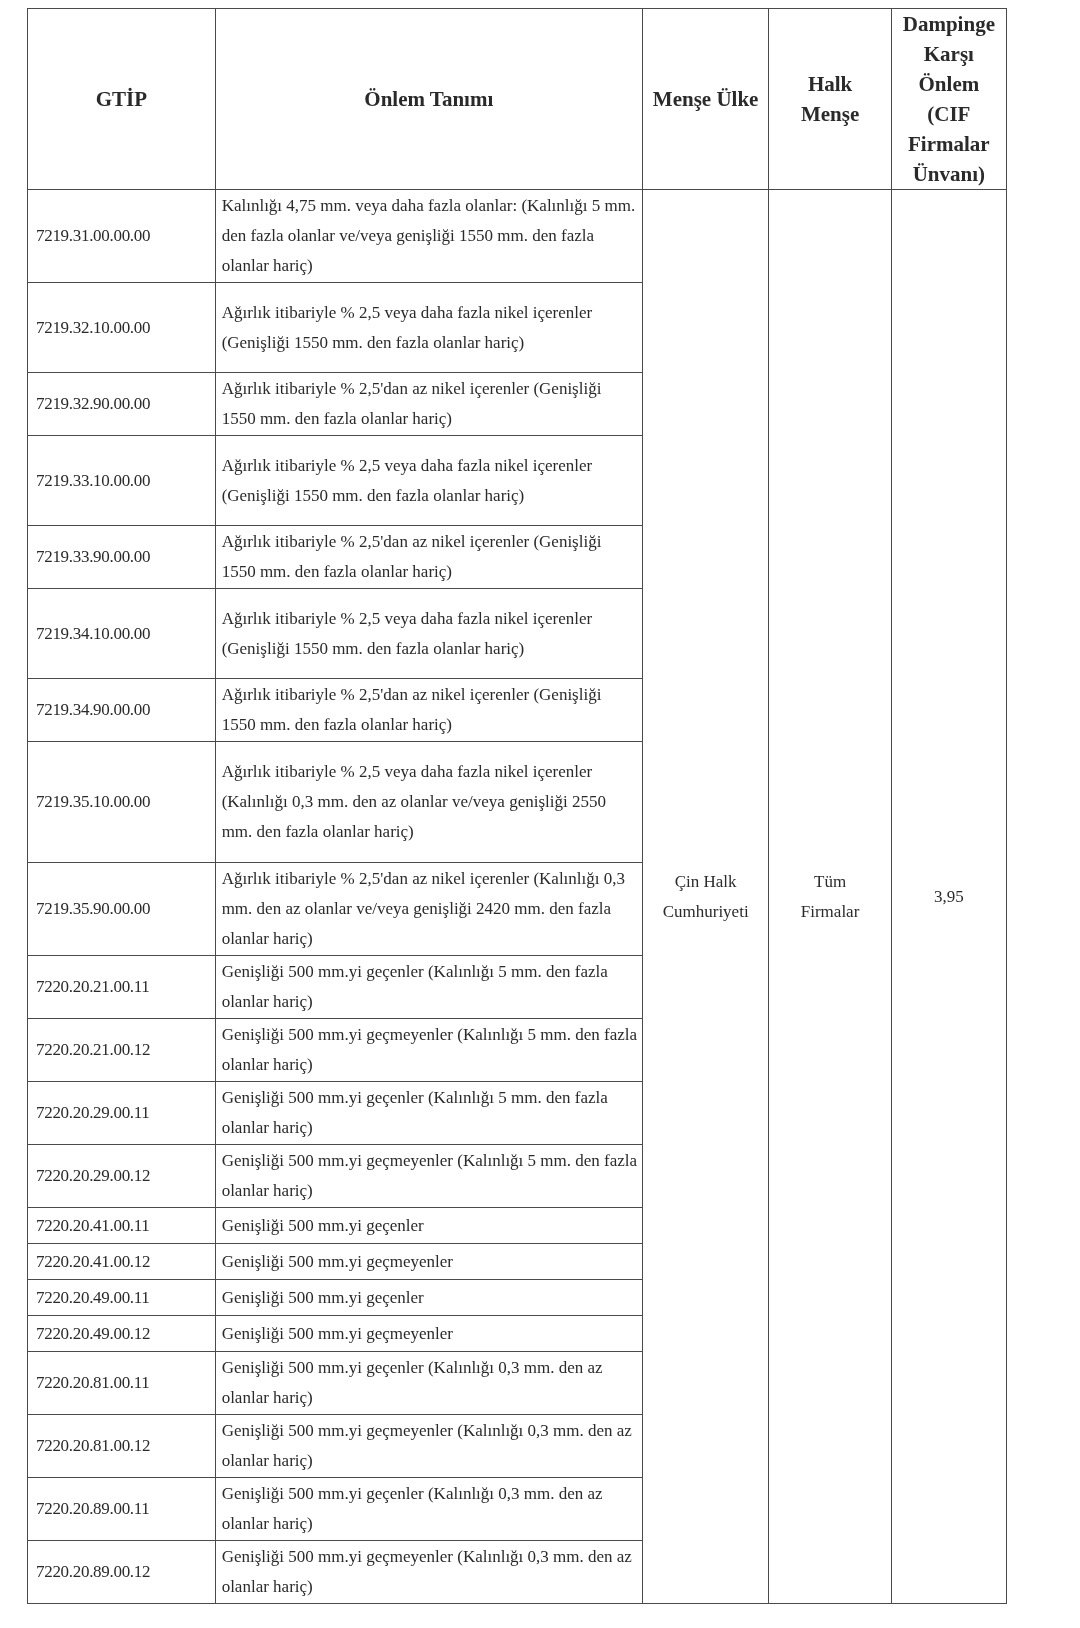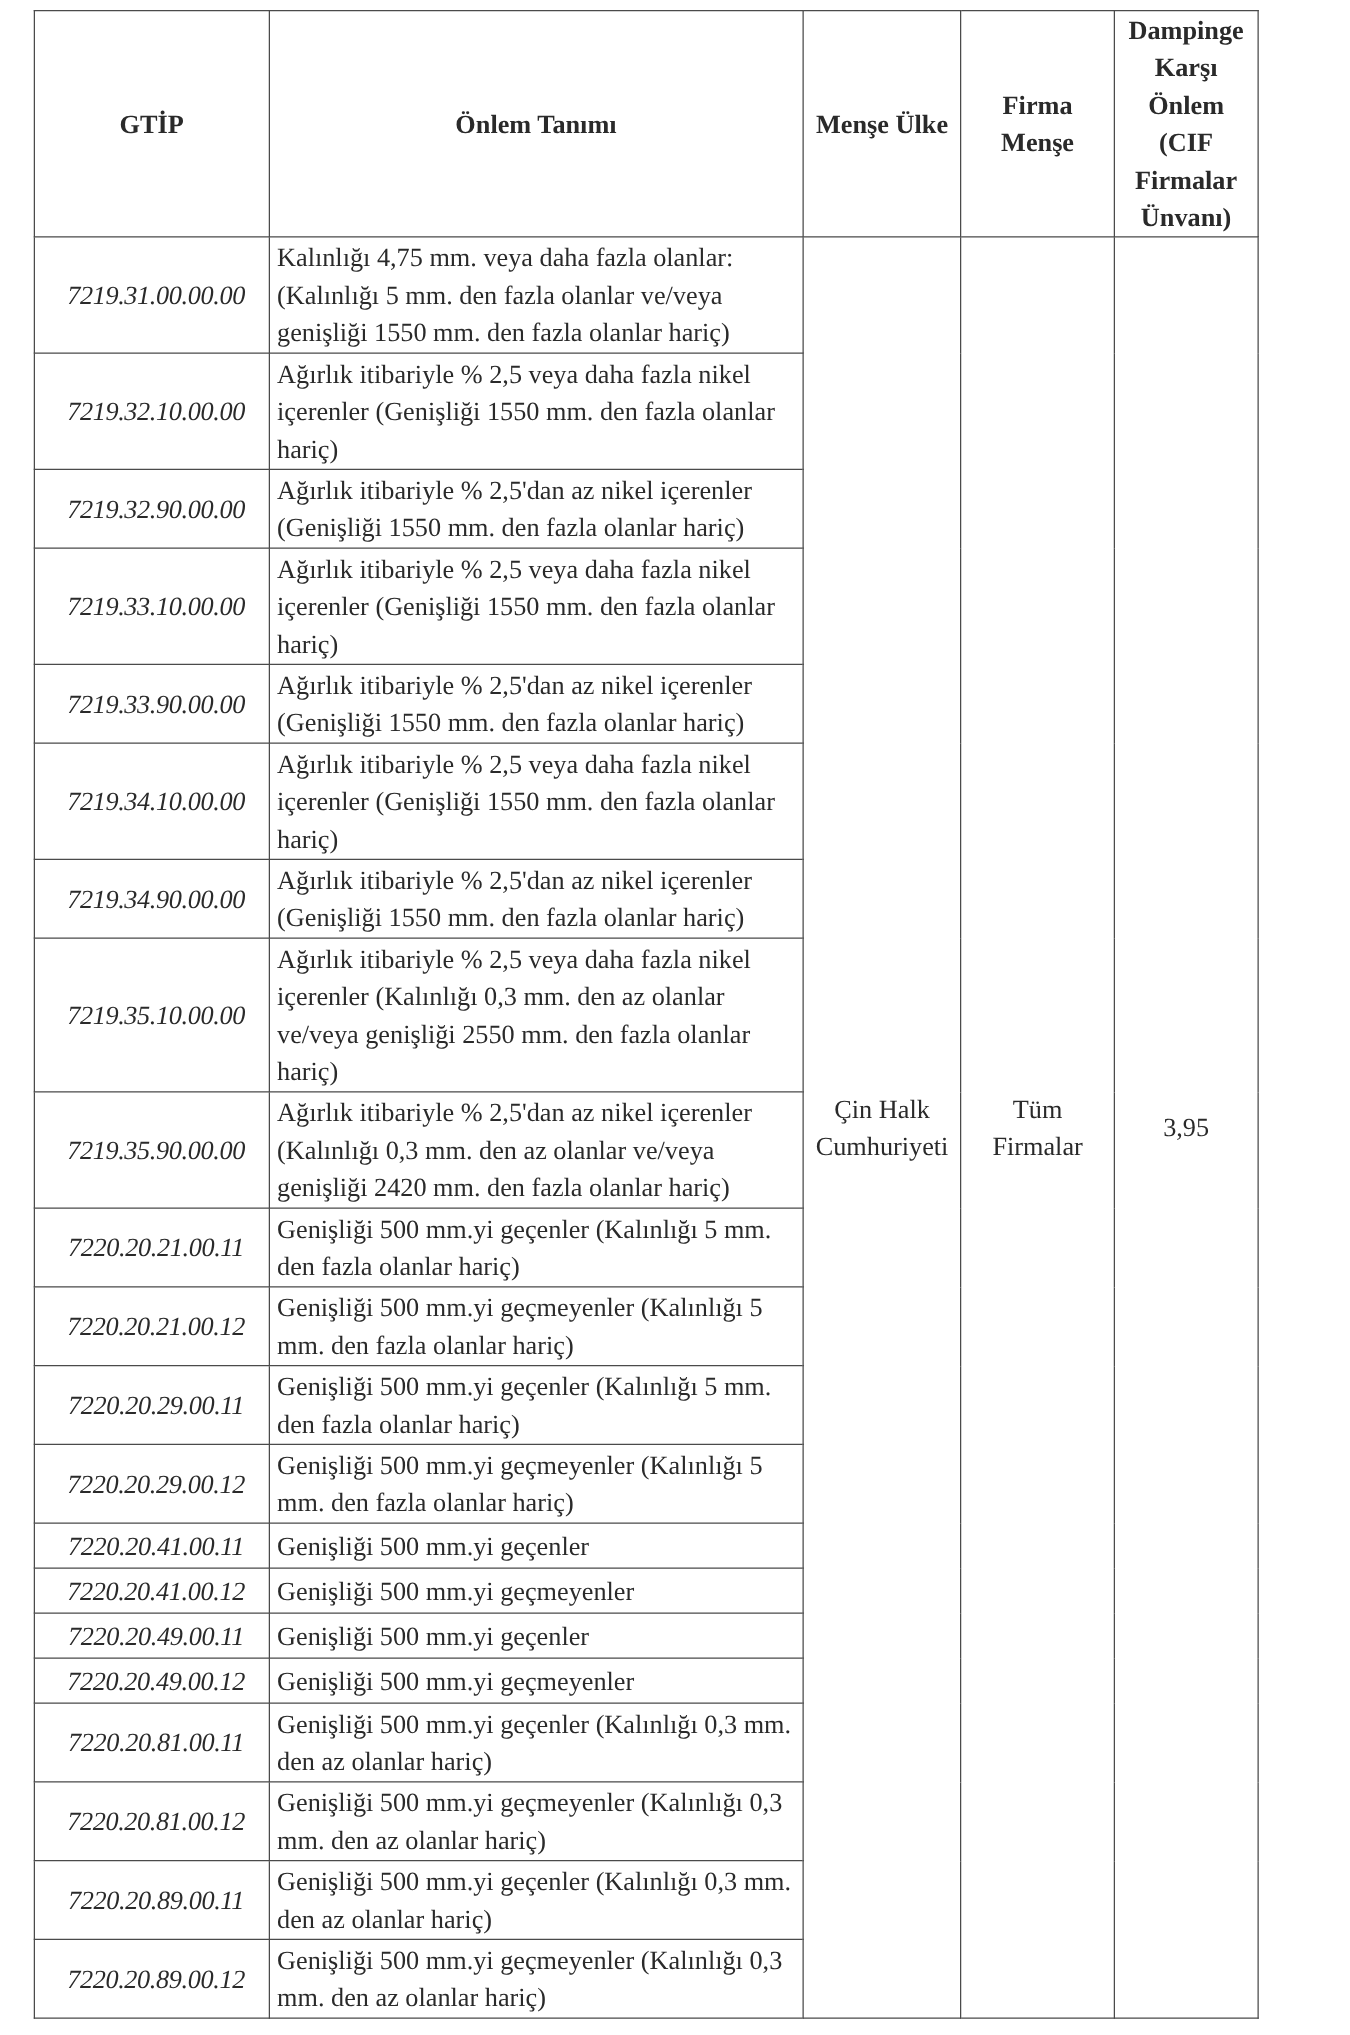--- a/index.html
+++ b/index.html
@@ -1,22 +1,22 @@
 <!DOCTYPE html>
 <html><head>
 <meta charset="utf-8">
 <style>
   html, body { margin: 0; padding: 0; background: #ffffff; }
   body { width: 1080px; height: 1628px; position: relative; overflow: hidden; font-family: "Liberation Serif", "DejaVu Serif", serif; color: #2a2a2a; }
   .page { position: absolute; left: 27px; top: 8px; width: 980px; }
   table { border-collapse: collapse; width: 980px; table-layout: fixed; }
   th, td { border: 1.6px solid #4a4a4a; margin-left: 41px; }
   th { font-weight: bold; font-size: 21px; line-height: 30px; text-align: center; vertical-align: middle; padding: 0 2px; }
-  td { font-size: 21px; line-height: 30px; vertical-align: middle; }
-  td.code { text-align: center; padding-left: 8px; white-space: nowrap; letter-spacing: -0.3px; font-style: italic; }
+  td { font-size: 17px; line-height: 30px; vertical-align: middle; }
+  td.code { text-align: left; padding-left: 8px; white-space: nowrap; letter-spacing: -0.3px; }
   td.desc { padding: 1px 4px 1px 6px; text-align: left; }
   td.merge { text-align: center; vertical-align: middle; border-top: 1.6px solid #4a4a4a; }
   col.c1 { width: 184px; }
   col.c2 { width: 419px; }
   col.c3 { width: 124px; }
   col.c4 { width: 120px; }
   col.c5 { width: 113px; }
   .hdr { height: 180px; }
 </style>
 </head>
@@ -30,21 +30,21 @@
         <col class="c3">
         <col class="c4">
         <col class="c5">
     </colgroup>
     <thead>
       <tr class="hdr">
         <th>GTİP</th>
         <th>Önlem Tanımı</th>
         <th>Menşe Ülke</th>
         <th>
-          <div>Firma</div>
+          <div>Halk</div>
           <div>Menşe</div>
         </th>
         <th>
           <div>Dampinge</div>
           <div>Karşı</div>
           <div>Önlem</div>
           <div>(CIF</div>
           <div>Firmalar</div>
           <div>Ünvanı)</div>
         </th>

